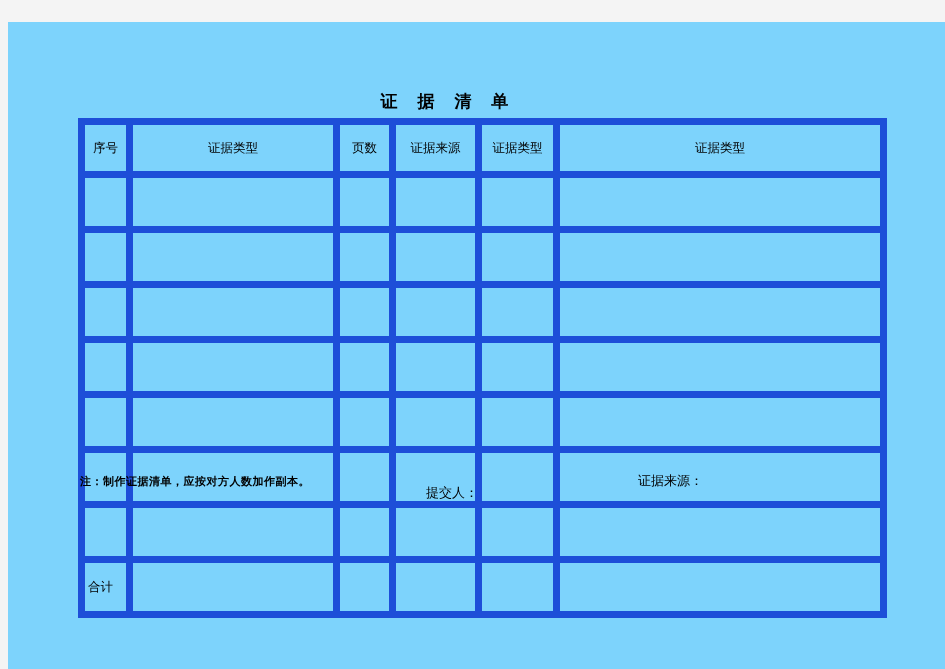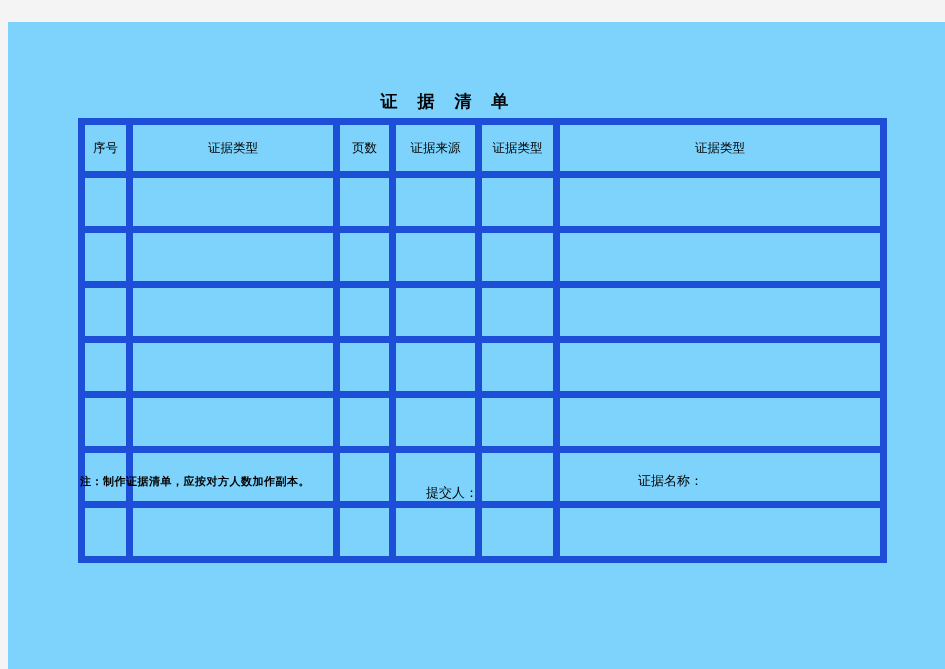--- a/index.html
+++ b/index.html
@@ -176,23 +176,31 @@
       </tr>
       <tr>
         <td></td>
         <td></td>
         <td></td>
         <td></td>
         <td></td>
         <td></td>
       </tr>
 
+      <tr>
+        <td class="total-label">合计</td>
+        <td></td>
+        <td></td>
+        <td></td>
+        <td></td>
+        <td></td>
+      </tr>
     </tbody>
   </table>
 
   <div class="signature-row">
     <span class="sig-submitter">提交人：</span>
-    <span class="sig-time">证据名称：</span>
+    <span class="sig-time">证据来源：</span>
   </div>
 
   <div class="note">注：制作证据清单，应按对方人数加作副本。</div>
 
 </div>
 
 </body></html>

